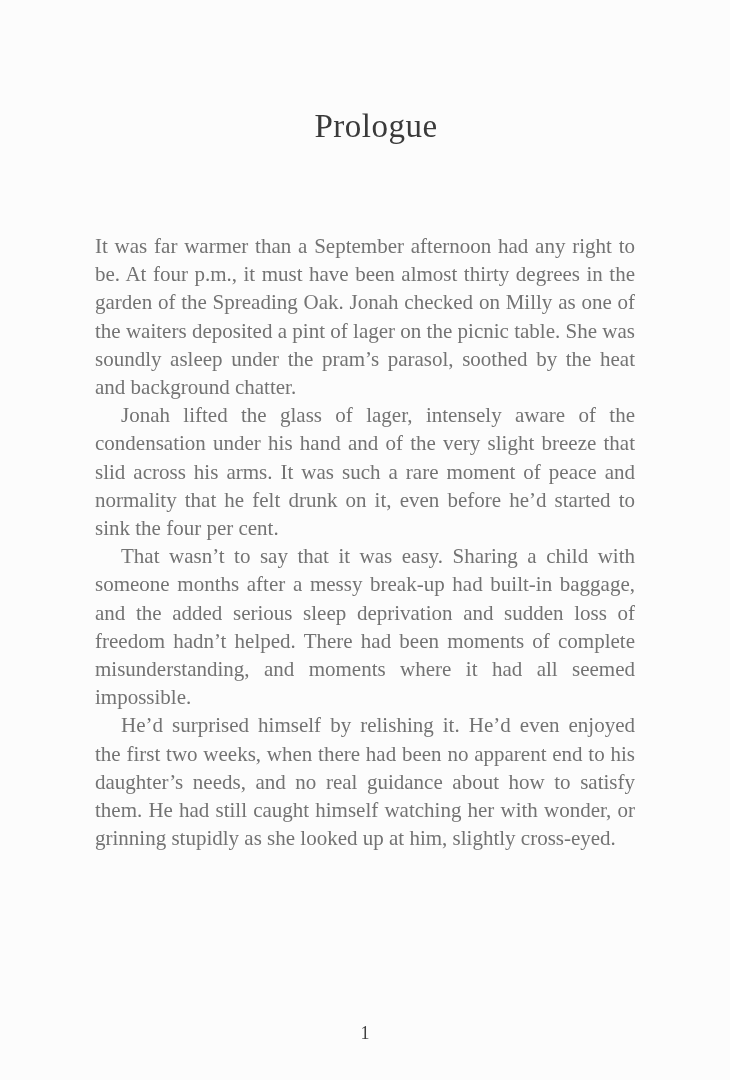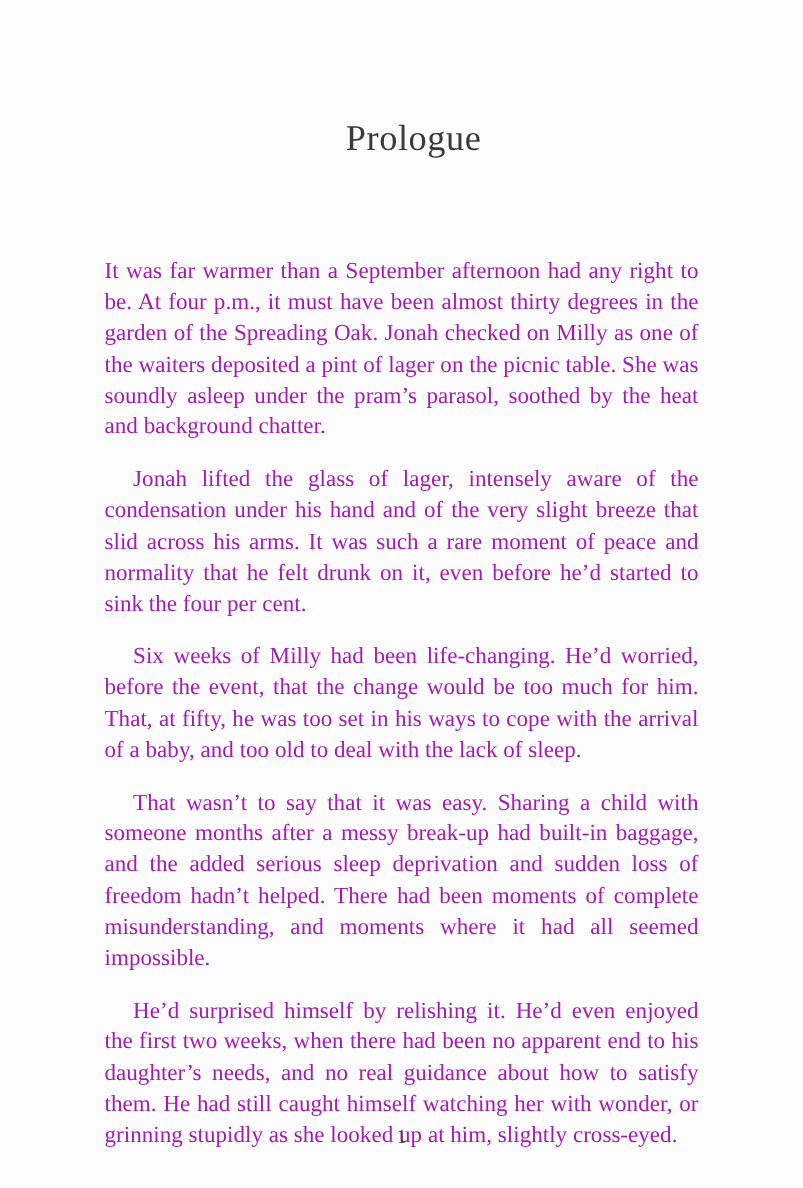--- a/index.html
+++ b/index.html
@@ -30,29 +30,28 @@
   }
   .body-text {
     position: absolute;
     top: 232px;
     left: 95px;
     width: 540px;
     font-size: 21px;
     line-height: 28.2px;
     text-align: justify;
     text-justify: inter-word;
-    color: #a21caf;
+    color: #737373;
   }
   .body-text p {
     margin: 0;
     padding: 0;
   }
   .body-text p + p {
     text-indent: 26px;
-    margin-top: 20px;
   }
   .folio {
     position: absolute;
     top: 1023px;
     left: 0;
     width: 730px;
     text-align: center;
     font-size: 18px;
     color: #3f3f3f;
   }
@@ -60,20 +59,19 @@
 </head>
 <body>
 
 <div class="page">
 
   <h1 class="chapter-title">Prologue</h1>
 
   <main class="body-text">
     <p>It was far warmer than a September afternoon had any right to be. At four p.m., it must have been almost thirty degrees in the garden of the Spreading Oak. Jonah checked on Milly as one of the waiters deposited a pint of lager on the picnic table. She was soundly asleep under the pram’s parasol, soothed by the heat and background chatter.</p>
     <p>Jonah lifted the glass of lager, intensely aware of the condensation under his hand and of the very slight breeze that slid across his arms. It was such a rare moment of peace and normality that he felt drunk on it, even before he’d started to sink the four per cent.</p>
-    <p>Six weeks of Milly had been life-changing. He’d worried, before the event, that the change would be too much for him. That, at fifty, he was too set in his ways to cope with the arrival of a baby, and too old to deal with the lack of sleep.</p>
     <p>That wasn’t to say that it was easy. Sharing a child with someone months after a messy break-up had built-in baggage, and the added serious sleep deprivation and sudden loss of freedom hadn’t helped. There had been moments of complete misunderstanding, and moments where it had all seemed impossible.</p>
     <p>He’d surprised himself by relishing it. He’d even enjoyed the first two weeks, when there had been no apparent end to his daughter’s needs, and no real guidance about how to satisfy them. He had still caught himself watching her with wonder, or grinning stupidly as she looked up at him, slightly cross-eyed.</p>
   </main>
 
   <div class="folio">1</div>
 
 </div>
 
 </body></html>

